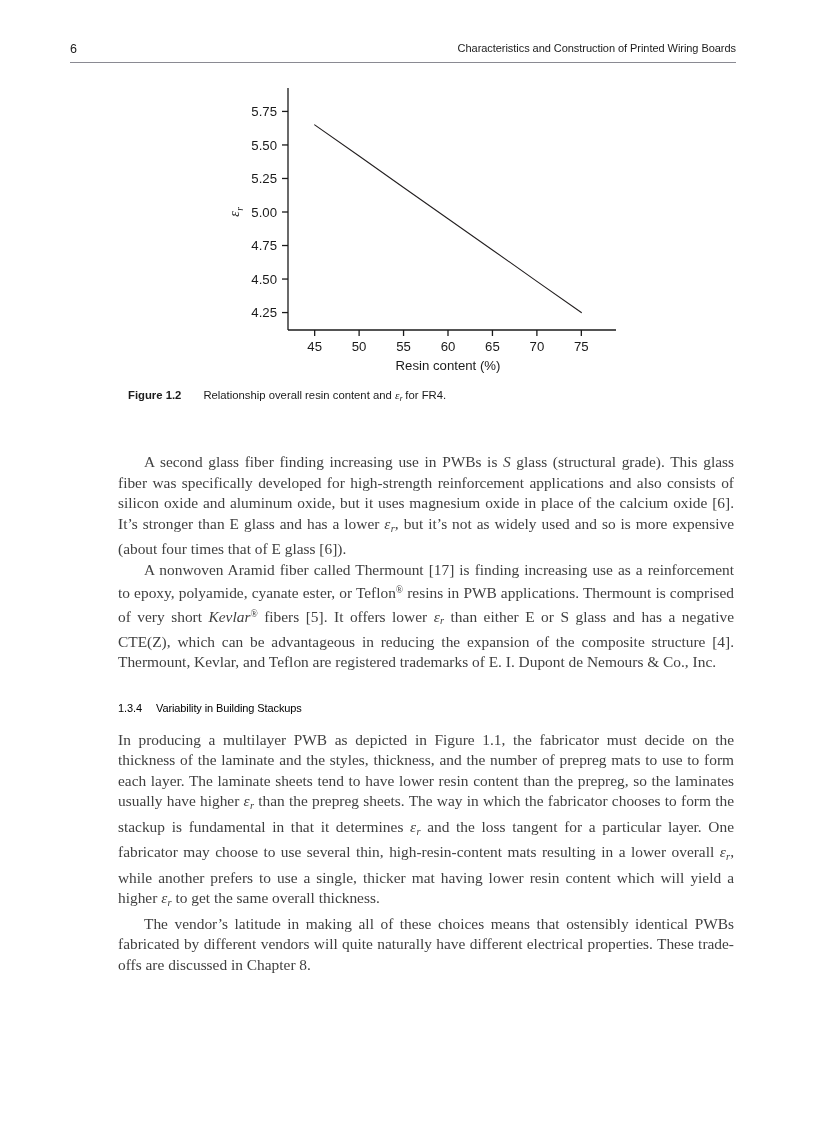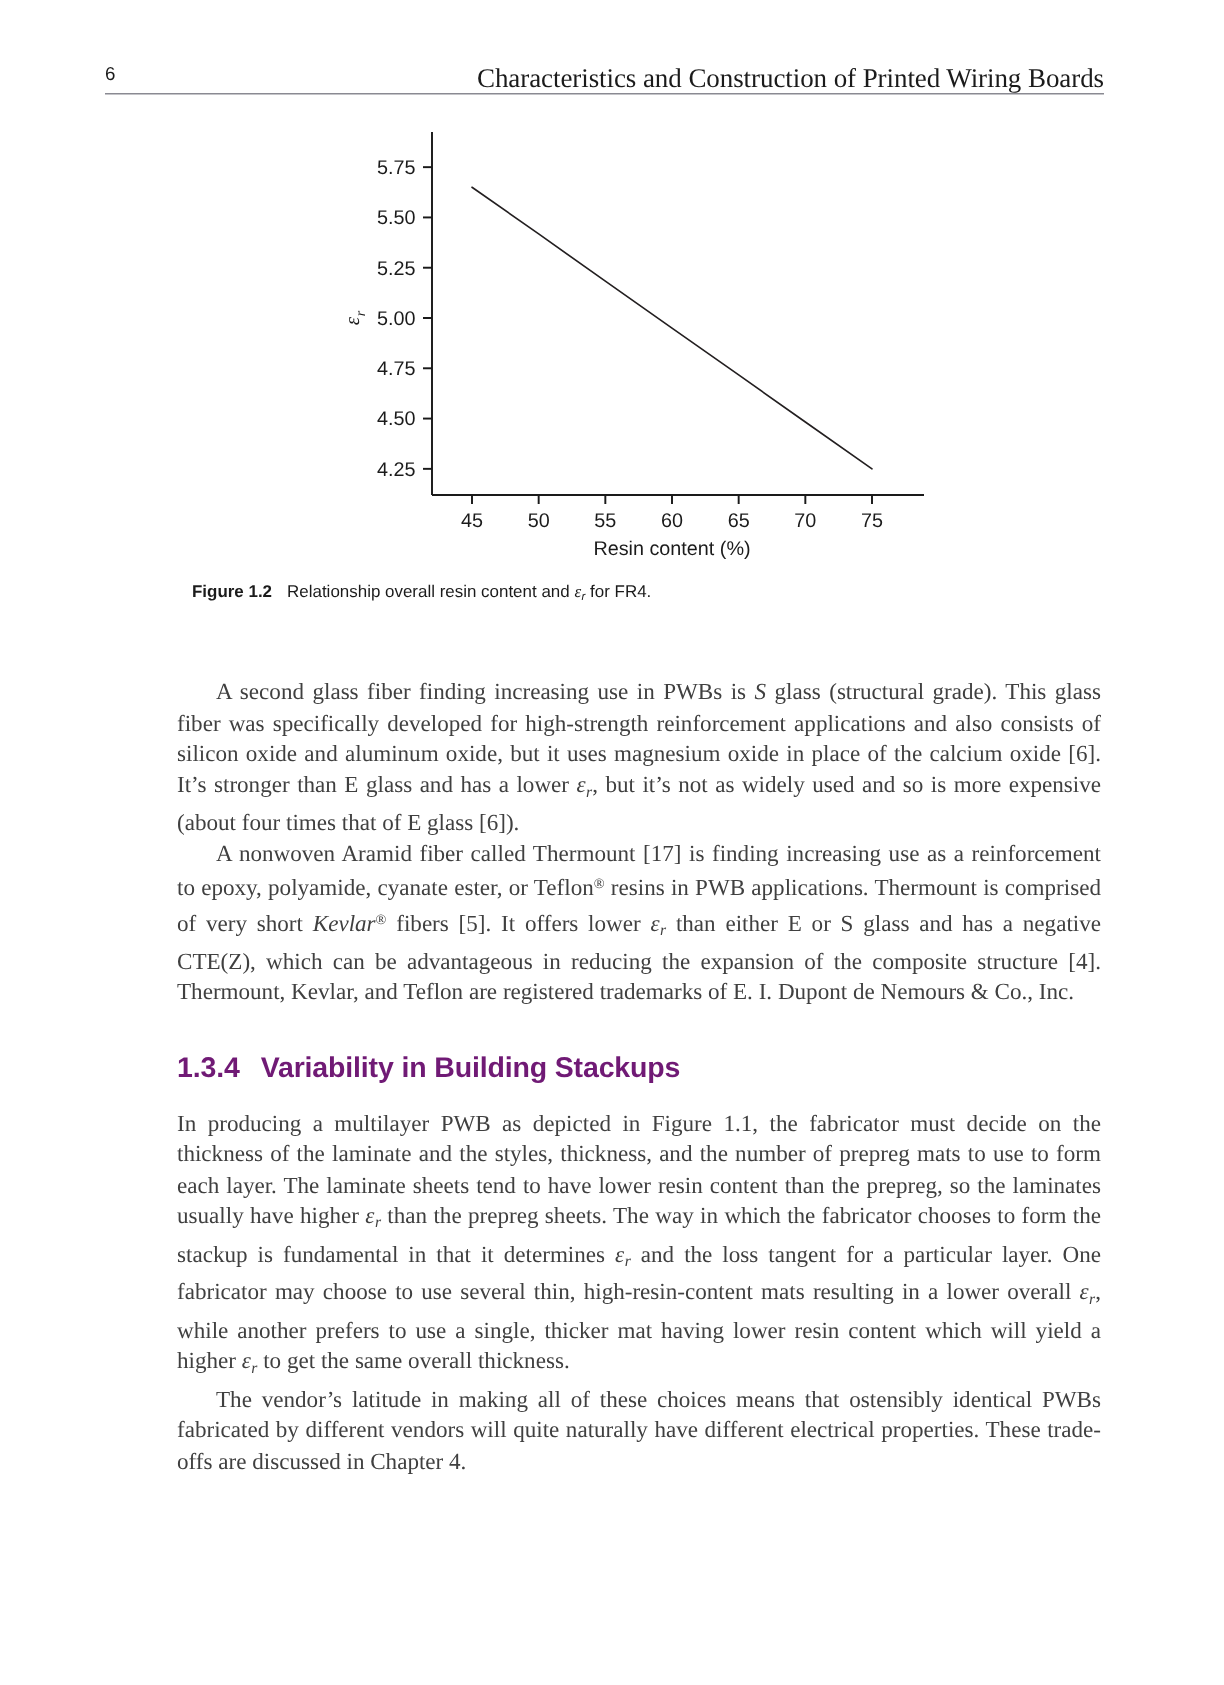--- a/index.html
+++ b/index.html
@@ -37,22 +37,22 @@
     top: 0;
     font-family: "Liberation Sans", sans-serif;
     font-size: 12.5px;
     color: #1b1b1b;
     letter-spacing: 0.1px;
   }
   .runhead-title {
     position: absolute;
     right: 0;
     top: 0;
-    font-family: Liberation Serif, serif;
-    font-size: 18px;
+    font-family: Liberation Sans, sans-serif;
+    font-size: 11px;
     color: #1b1b1b;
     white-space: nowrap;
     letter-spacing: -0.05px;
   }
   .runhead-rule {
     position: absolute;
     left: 0;
     right: 0;
     top: 20px;
     height: 1px;
@@ -81,21 +81,21 @@
     left: 58px;
     top: 311px;
     width: 600px;
     font-family: "Liberation Sans", sans-serif;
     font-size: 11.3px;
     color: #1b1b1b;
     white-space: nowrap;
   }
   .figure-caption .cap-label {
     font-weight: bold;
-    margin-right: 10px;
+    margin-right: 22px;
   }
   .eps-i {
     font-family: "Liberation Serif", serif;
     font-style: italic;
   }
   .sub-r {
     font-size: 0.68em;
     vertical-align: -0.28em;
     font-style: italic;
     padding-left: 0.3px;
@@ -117,23 +117,23 @@
     text-indent: 0;
     color: #404040;
     hyphens: none;
   }
   p.para.indent { text-indent: 26px; }
   p.para + p.para { margin-top: 0px; }
 
   .sec-head {
     margin: 0;
     font-family: "Liberation Sans", sans-serif;
-    font-weight: bold;
-    font-size: 19px;
-    color: #701a75;
+    font-weight: normal;
+    font-size: 11px;
+    color: #000000;
     letter-spacing: -0.1px;
   }
   .sec-head .num { margin-right: 14px; }
 
   .gap-before-head { height: 29px; }
   .gap-after-head  { height: 16px; }
 
   .ital { font-style: italic; }
   .sup { font-size: 0.62em; vertical-align: 0.5em; }
 
@@ -196,16 +196,16 @@
     </div>
   </div>
 
   <div class="body">
     <p class="para indent">A second glass fiber finding increasing use in PWBs is <span class="ital">S</span> glass (structural grade). This glass fiber was specifically developed for high-strength reinforcement applications and also consists of silicon oxide and aluminum oxide, but it uses magnesium oxide in place of the calcium oxide [6]. It’s stronger than E glass and has a lower <span class="eps-i">ε</span><span class="sub-r">r</span>, but it’s not as widely used and so is more expensive (about four times that of E glass [6]).</p>
     <p class="para indent">A nonwoven Aramid fiber called Thermount [17] is finding increasing use as a reinforcement to epoxy, polyamide, cyanate ester, or Teflon<span class="sup">®</span> resins in PWB applications. Thermount is comprised of very short <span class="ital">Kevlar</span><span class="sup">®</span> fibers [5]. It offers lower <span class="eps-i">ε</span><span class="sub-r">r</span> than either E or S glass and has a negative CTE(Z), which can be advantageous in reducing the expansion of the composite structure [4]. Thermount, Kevlar, and Teflon are registered trademarks of E. I. Dupont de Nemours &amp; Co., Inc.</p>
     <div class="gap-before-head"></div>
     <p class="sec-head"><span class="num">1.3.4</span><span>Variability in Building Stackups</span></p>
     <div class="gap-after-head"></div>
     <p class="para">In producing a multilayer PWB as depicted in Figure 1.1, the fabricator must decide on the thickness of the laminate and the styles, thickness, and the number of prepreg mats to use to form each layer. The laminate sheets tend to have lower resin content than the prepreg, so the laminates usually have higher <span class="eps-i">ε</span><span class="sub-r">r</span> than the prepreg sheets. The way in which the fabricator chooses to form the stackup is fundamental in that it determines <span class="eps-i">ε</span><span class="sub-r">r</span> and the loss tangent for a particular layer. One fabricator may choose to use several thin, high-resin-content mats resulting in a lower overall <span class="eps-i">ε</span><span class="sub-r">r</span>, while another prefers to use a single, thicker mat having lower resin content which will yield a higher <span class="eps-i">ε</span><span class="sub-r">r</span> to get the same overall thickness.</p>
-    <p class="para indent">The vendor’s latitude in making all of these choices means that ostensibly identical PWBs fabricated by different vendors will quite naturally have different electrical properties. These trade-offs are discussed in Chapter 4.</p>
+    <p class="para indent">The vendor’s latitude in making all of these choices means that ostensibly identical PWBs fabricated by different vendors will quite naturally have different electrical properties. These trade-offs are discussed in Chapter 8.</p>
   </div>
 
 </div>
 
 </body></html>

